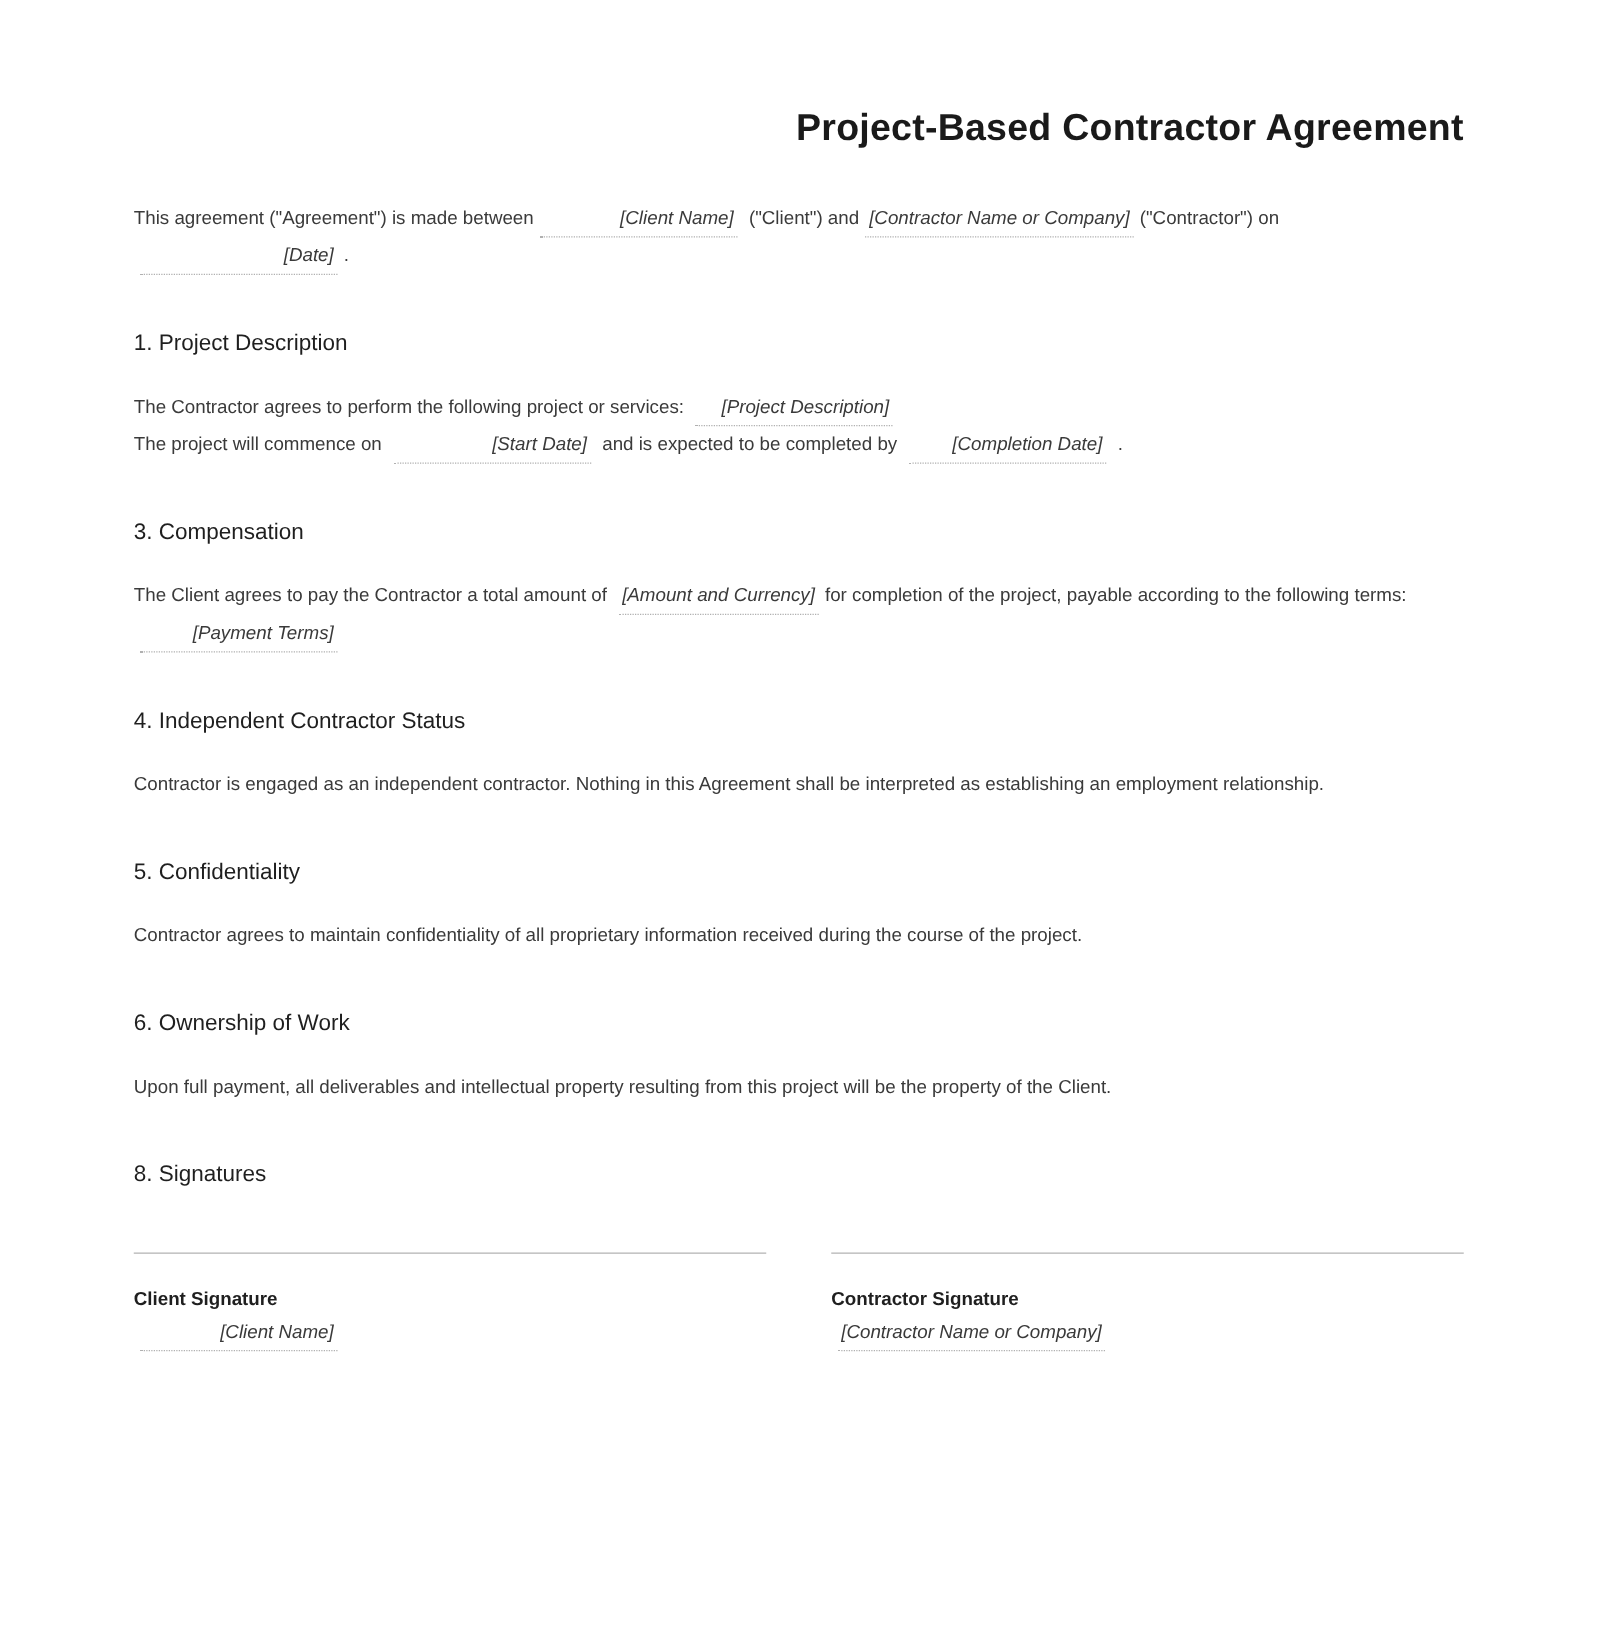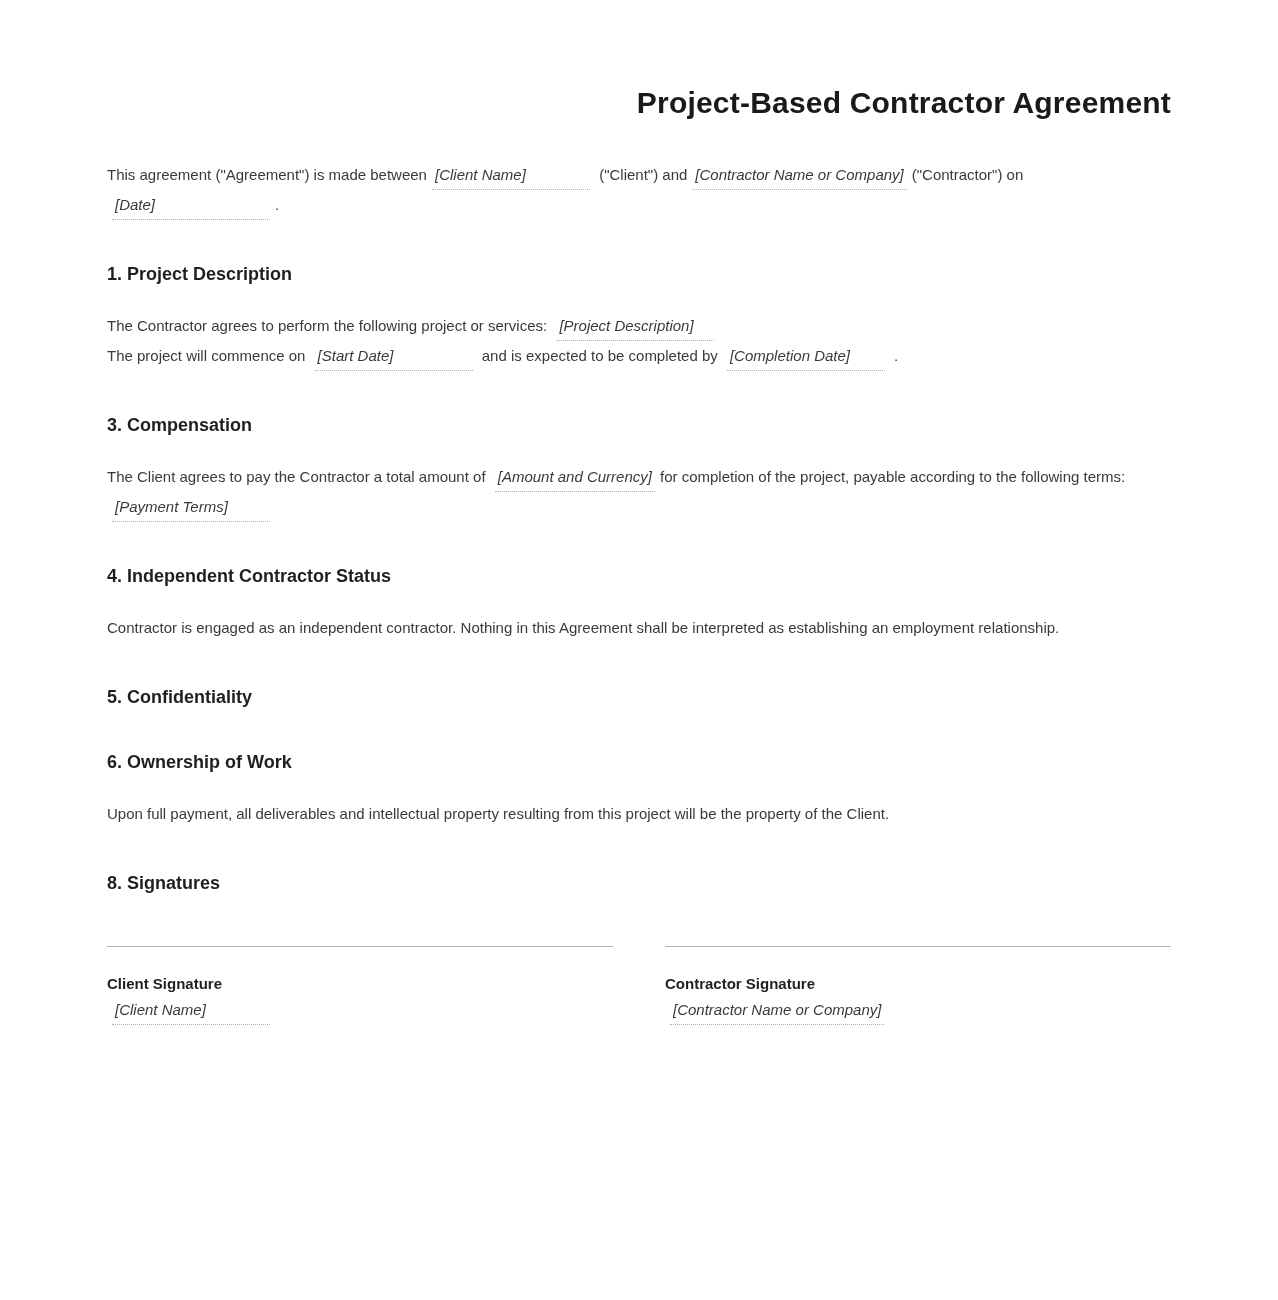--- a/index.html
+++ b/index.html
@@ -22,35 +22,36 @@
     margin-bottom: 40px;
     letter-spacing: 0.2px;
   }
   p.body-text, p.intro {
     font-size: 15px;
     line-height: 30px;
     color: #3a3a3a;
   }
   h2 {
     font-size: 18px;
-    font-weight: bold;
+    font-weight: normal;
     color: #1f1f1f;
     margin: 44px 0 26px 0;
   }
   .field {
     display: inline-block;
     min-width: 158px;
     font-style: italic;
     color: #3a3a3a;
     border-bottom: 1px dotted #b0b0b0;
     padding: 0 3px 5px 3px;
     margin: 0 5px;
     line-height: 19px;
     vertical-align: baseline;
     cursor: text;
+    text-align: right;
   }
   .sig-row {
     display: flex;
     justify-content: space-between;
     margin-top: 52px;
     gap: 29px;
   }
   .sig-col {
     width: 506px;
     border-top: 1px solid #b3b3b3;
@@ -87,20 +88,21 @@
     <p class="body-text"><span>The Client agrees to pay the Contractor a total amount of</span> <span class="field">[Amount and Currency]</span><span>for completion of the project, payable according to the following terms:</span> <span class="field">[Payment Terms]</span></p>
   </section>
 
   <section>
     <h2>4. Independent Contractor Status</h2>
     <p class="body-text"><span>Contractor is engaged as an independent contractor. Nothing in this Agreement shall be interpreted as establishing an employment relationship.</span></p>
   </section>
 
   <section>
     <h2>5. Confidentiality</h2>
+    <p class="body-text"><span>Contractor agrees to maintain confidentiality of all proprietary information received during the course of the project.</span></p>
   </section>
 
   <section>
     <h2>6. Ownership of Work</h2>
     <p class="body-text"><span>Upon full payment, all deliverables and intellectual property resulting from this project will be the property of the Client.</span></p>
   </section>
 
 
   <section>
     <h2>8. Signatures</h2>

